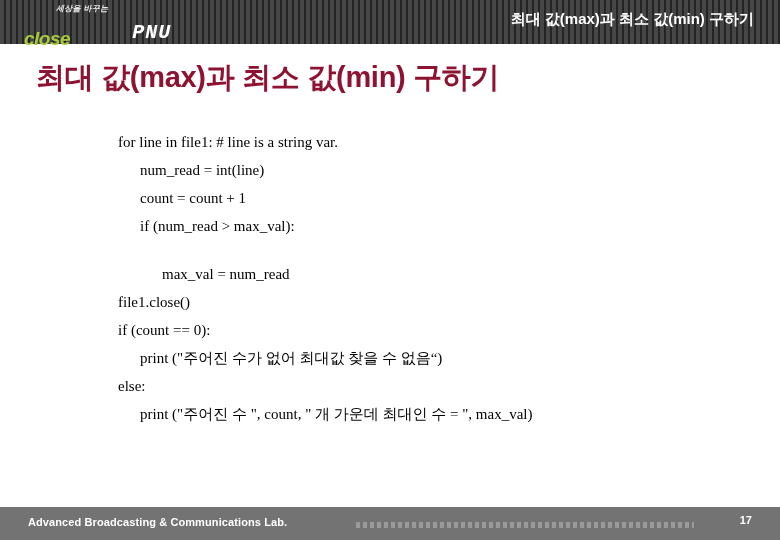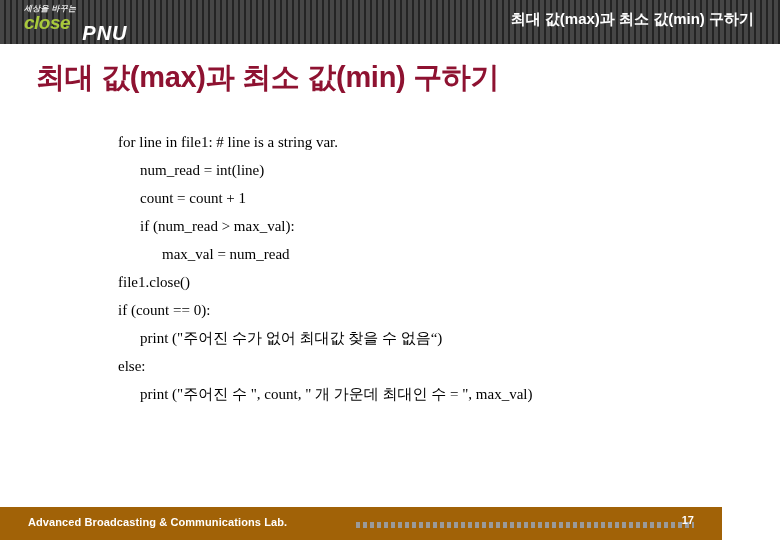--- a/index.html
+++ b/index.html
@@ -69,42 +69,44 @@
     justify-content: flex-start;
   }
   #logo-tagline {
     font-size: 8px;
     font-weight: bold;
     font-style: italic;
     color: #e9e9e9;
     line-height: 9px;
     letter-spacing: 0.3px;
     white-space: nowrap;
-    margin-bottom: 0px;
+    margin-bottom: 16px;
+    padding-left: 32px;
   }
   #logo-power {
     font-size: 19px;
     font-weight: bold;
     font-style: italic;
     color: #a9c93c;
     line-height: 19px;
     letter-spacing: -0.5px;
     white-space: nowrap;
   }
   #logo-pnu {
     font-size: 20px;
     font-weight: bold;
     font-style: italic;
     color: #ffffff;
     line-height: 20px;
     letter-spacing: 1px;
     white-space: nowrap;
     align-self: flex-end;
-    margin-left: 6px;
+    margin-left: 24px;
     margin-bottom: 1px;
+    font-family: Liberation Mono, monospace;
   }
 
   
   #header-title {
     position: absolute;
     right: 26px;
     top: 10px;
     z-index: 5;
     font-size: 15px;
     font-weight: bold;
@@ -136,30 +138,30 @@
     line-height: 28px;
     color: #000000;
     white-space: pre;
   }
   .code-line {
     white-space: pre;
     display: block;
   }
   .ind-0 { padding-left: 0px; }
   .ind-1 { padding-left: 22px; }
-  .ind-2 { padding-left: 44px; }
+  .ind-2 { padding-left: 44px; margin-top: 20px; }
 
   
   #footer-bar {
     position: absolute;
     left: 0;
     bottom: 0;
-    width: 722px;
+    width: 780px;
     height: 33px;
-    background: #a16207;
+    background: #737373;
     text-decoration: underline;
   }
   #footer-lab {
     position: absolute;
     left: 28px;
     top: 9px;
     font-size: 11px;
     font-weight: bold;
     color: #ffffff;
     letter-spacing: 0.1px;

